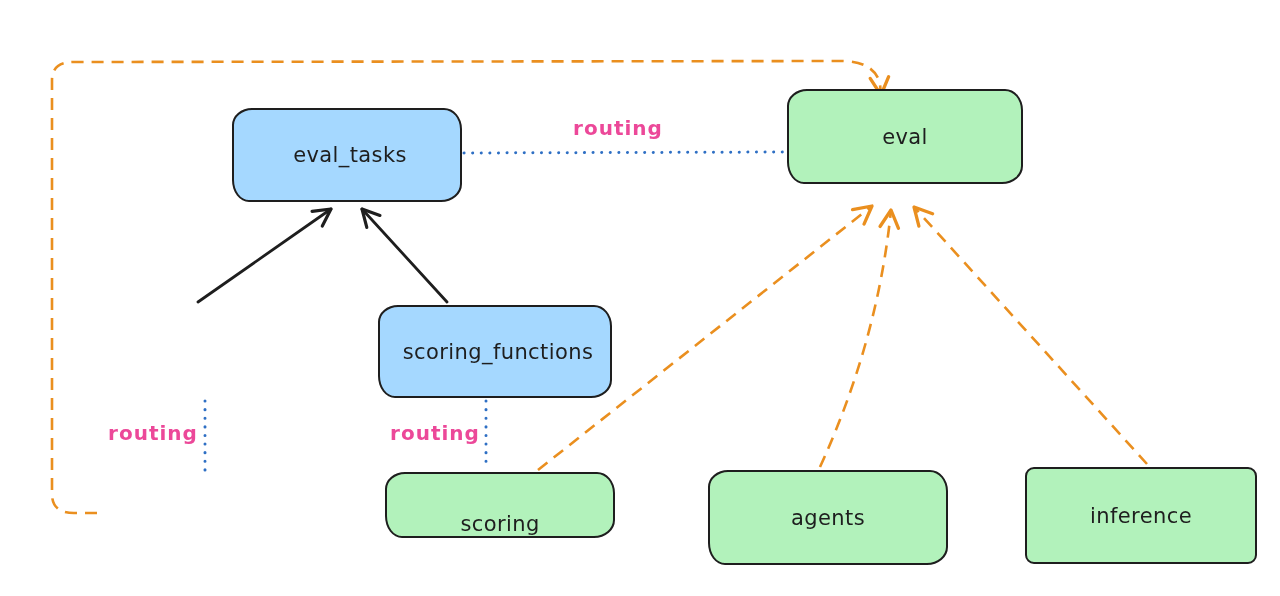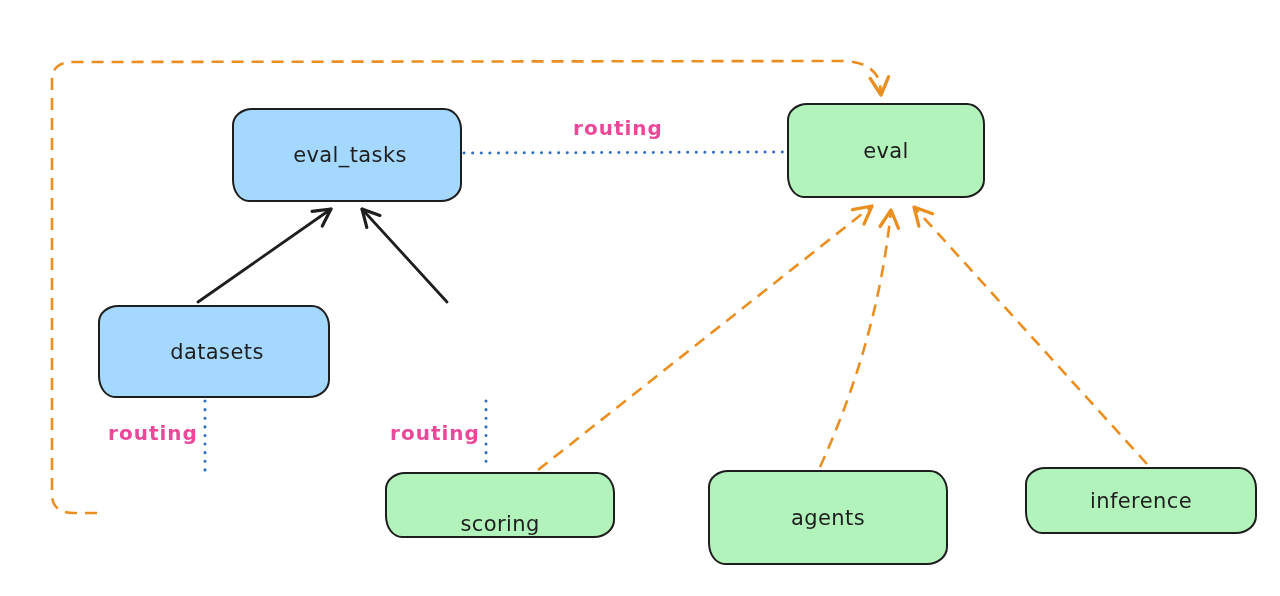--- a/index.html
+++ b/index.html
@@ -25,27 +25,27 @@
     align-items: center;
     justify-content: center;
     font-size: 21px;
     letter-spacing: 0.4px;
     color: #1e1e1e;
   }
   .node.blue  { background: #a5d8ff; padding-left: 6px; }
   .node.green { background: #b2f2bb; }
 
   .n-eval_tasks        { left: 232px;  top: 108px; width: 230px; height: 94px; }
-  .n-eval              { left: 787px;  top: 103px; width: 198px; height: 95px; }
+  .n-eval              { left: 787px;  top: 89px; width: 236px; height: 95px; }
   .n-datasets          { left: 98px;   top: 305px; width: 232px; height: 93px; }
   .n-scoring_functions { left: 378px;  top: 305px; width: 234px; height: 93px; }
   .n-datasetio         { left: 95px;   top: 477px; width: 232px; height: 95px; }
   .n-scoring           { left: 385px;  top: 472px; width: 230px; height: 66px; align-items: flex-end; }
   .n-agents            { left: 708px;  top: 470px; width: 240px; height: 95px; }
-  .n-inference         { left: 1025px; top: 467px; width: 232px; height: 67px; }
+  .n-inference         { left: 1025px; top: 467px; width: 232px; height: 97px; border-radius: 9px; }
 
   .edge-label {
     position: absolute;
     color: #ec4899;
     font-size: 20px;
     font-weight: 600;
     letter-spacing: 1px;
     text-align: center;
     width: 96px;
   }
@@ -80,22 +80,22 @@
     <path d="M 820 467 Q 878 340 891 210" fill="none" stroke="#ea8f1f" stroke-width="2.6" stroke-dasharray="12 8" marker-end="url(#ah-orange)"></path>
     <path d="M 1147 464 L 914 207" fill="none" stroke="#ea8f1f" stroke-width="2.6" stroke-dasharray="12 8" marker-end="url(#ah-orange)"></path>
   </svg>
 
   <div class="node blue n-eval_tasks">
     <span>eval_tasks</span>
   </div>
   <div class="node green n-eval">
     <span>eval</span>
   </div>
-  <div class="node blue n-datasets">
-    <span>datasets</span>
+  <div class="node blue n-scoring_functions">
+    <span>scoring_functions</span>
   </div>
   <div class="node green n-scoring">
     <span>scoring</span>
   </div>
   <div class="node green n-agents">
     <span>agents</span>
   </div>
   <div class="node green n-inference">
     <span>inference</span>
   </div>

